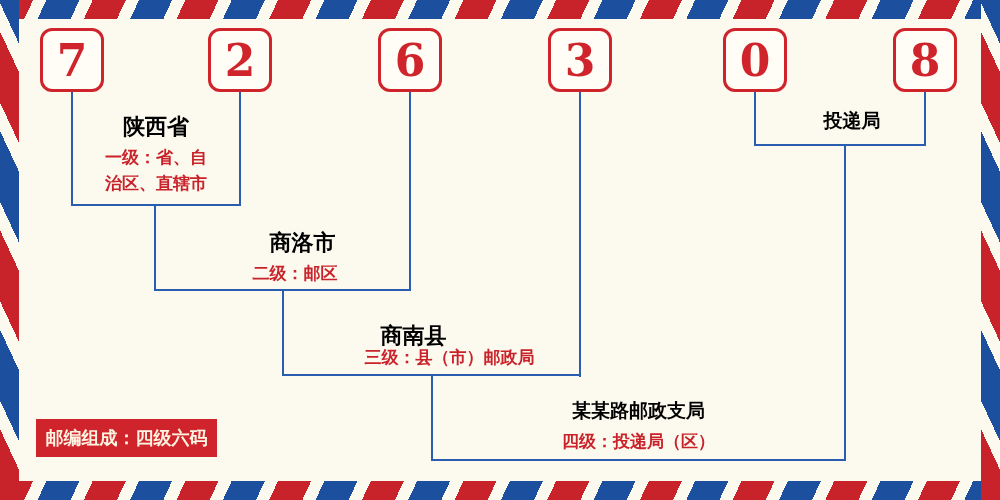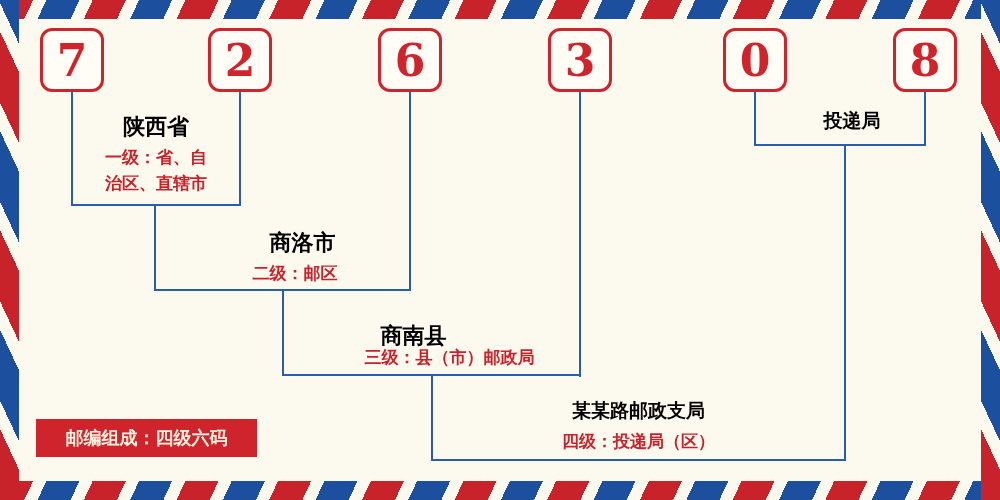--- a/index.html
+++ b/index.html
@@ -74,21 +74,21 @@
     text-align: center;
     line-height: 1.55;
     z-index: 3;
   }
   .lvl-desc .line { display: block; }
 
   
   .badge {
     position: absolute;
     left: 36px; top: 419px;
-    width: 221px; height: 38px;
+    width: 181px; height: 38px;
     background: #d0242c;
     color: #fdf3e0;
     font-size: 18px;
     font-weight: bold;
     display: flex; align-items: center; justify-content: center;
     z-index: 3;
   }
 </style>
 </head>
 <body>

